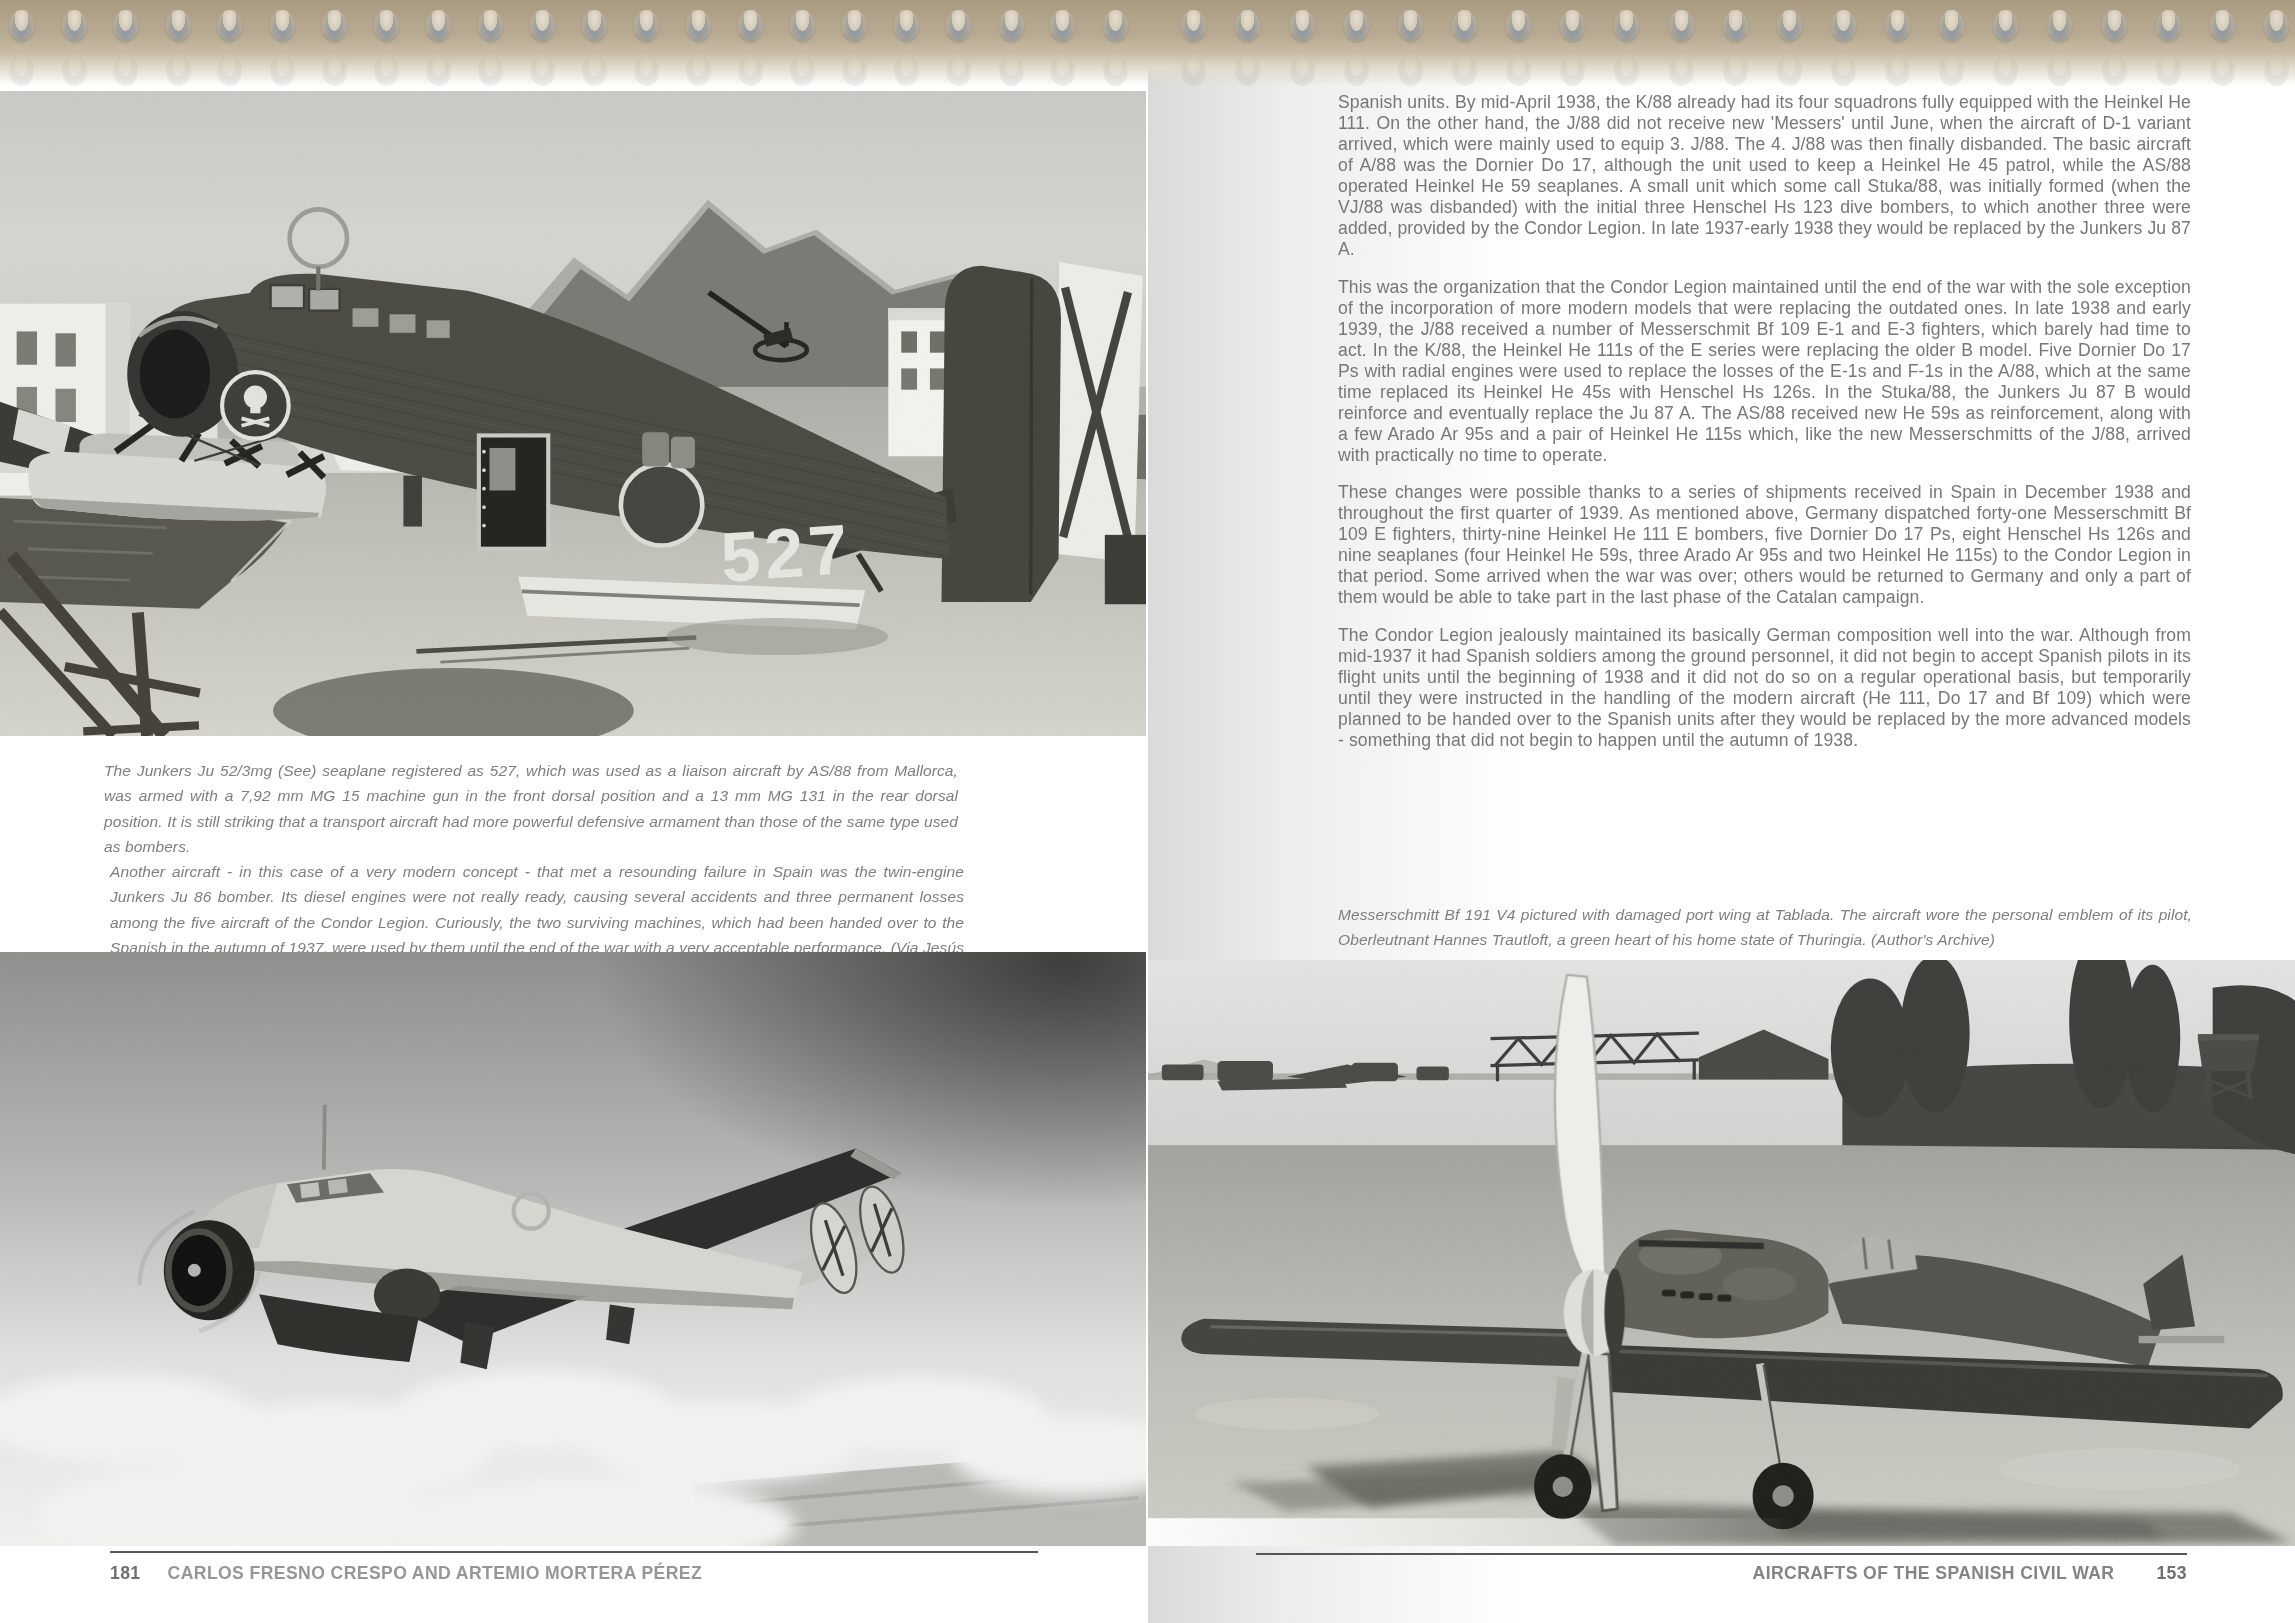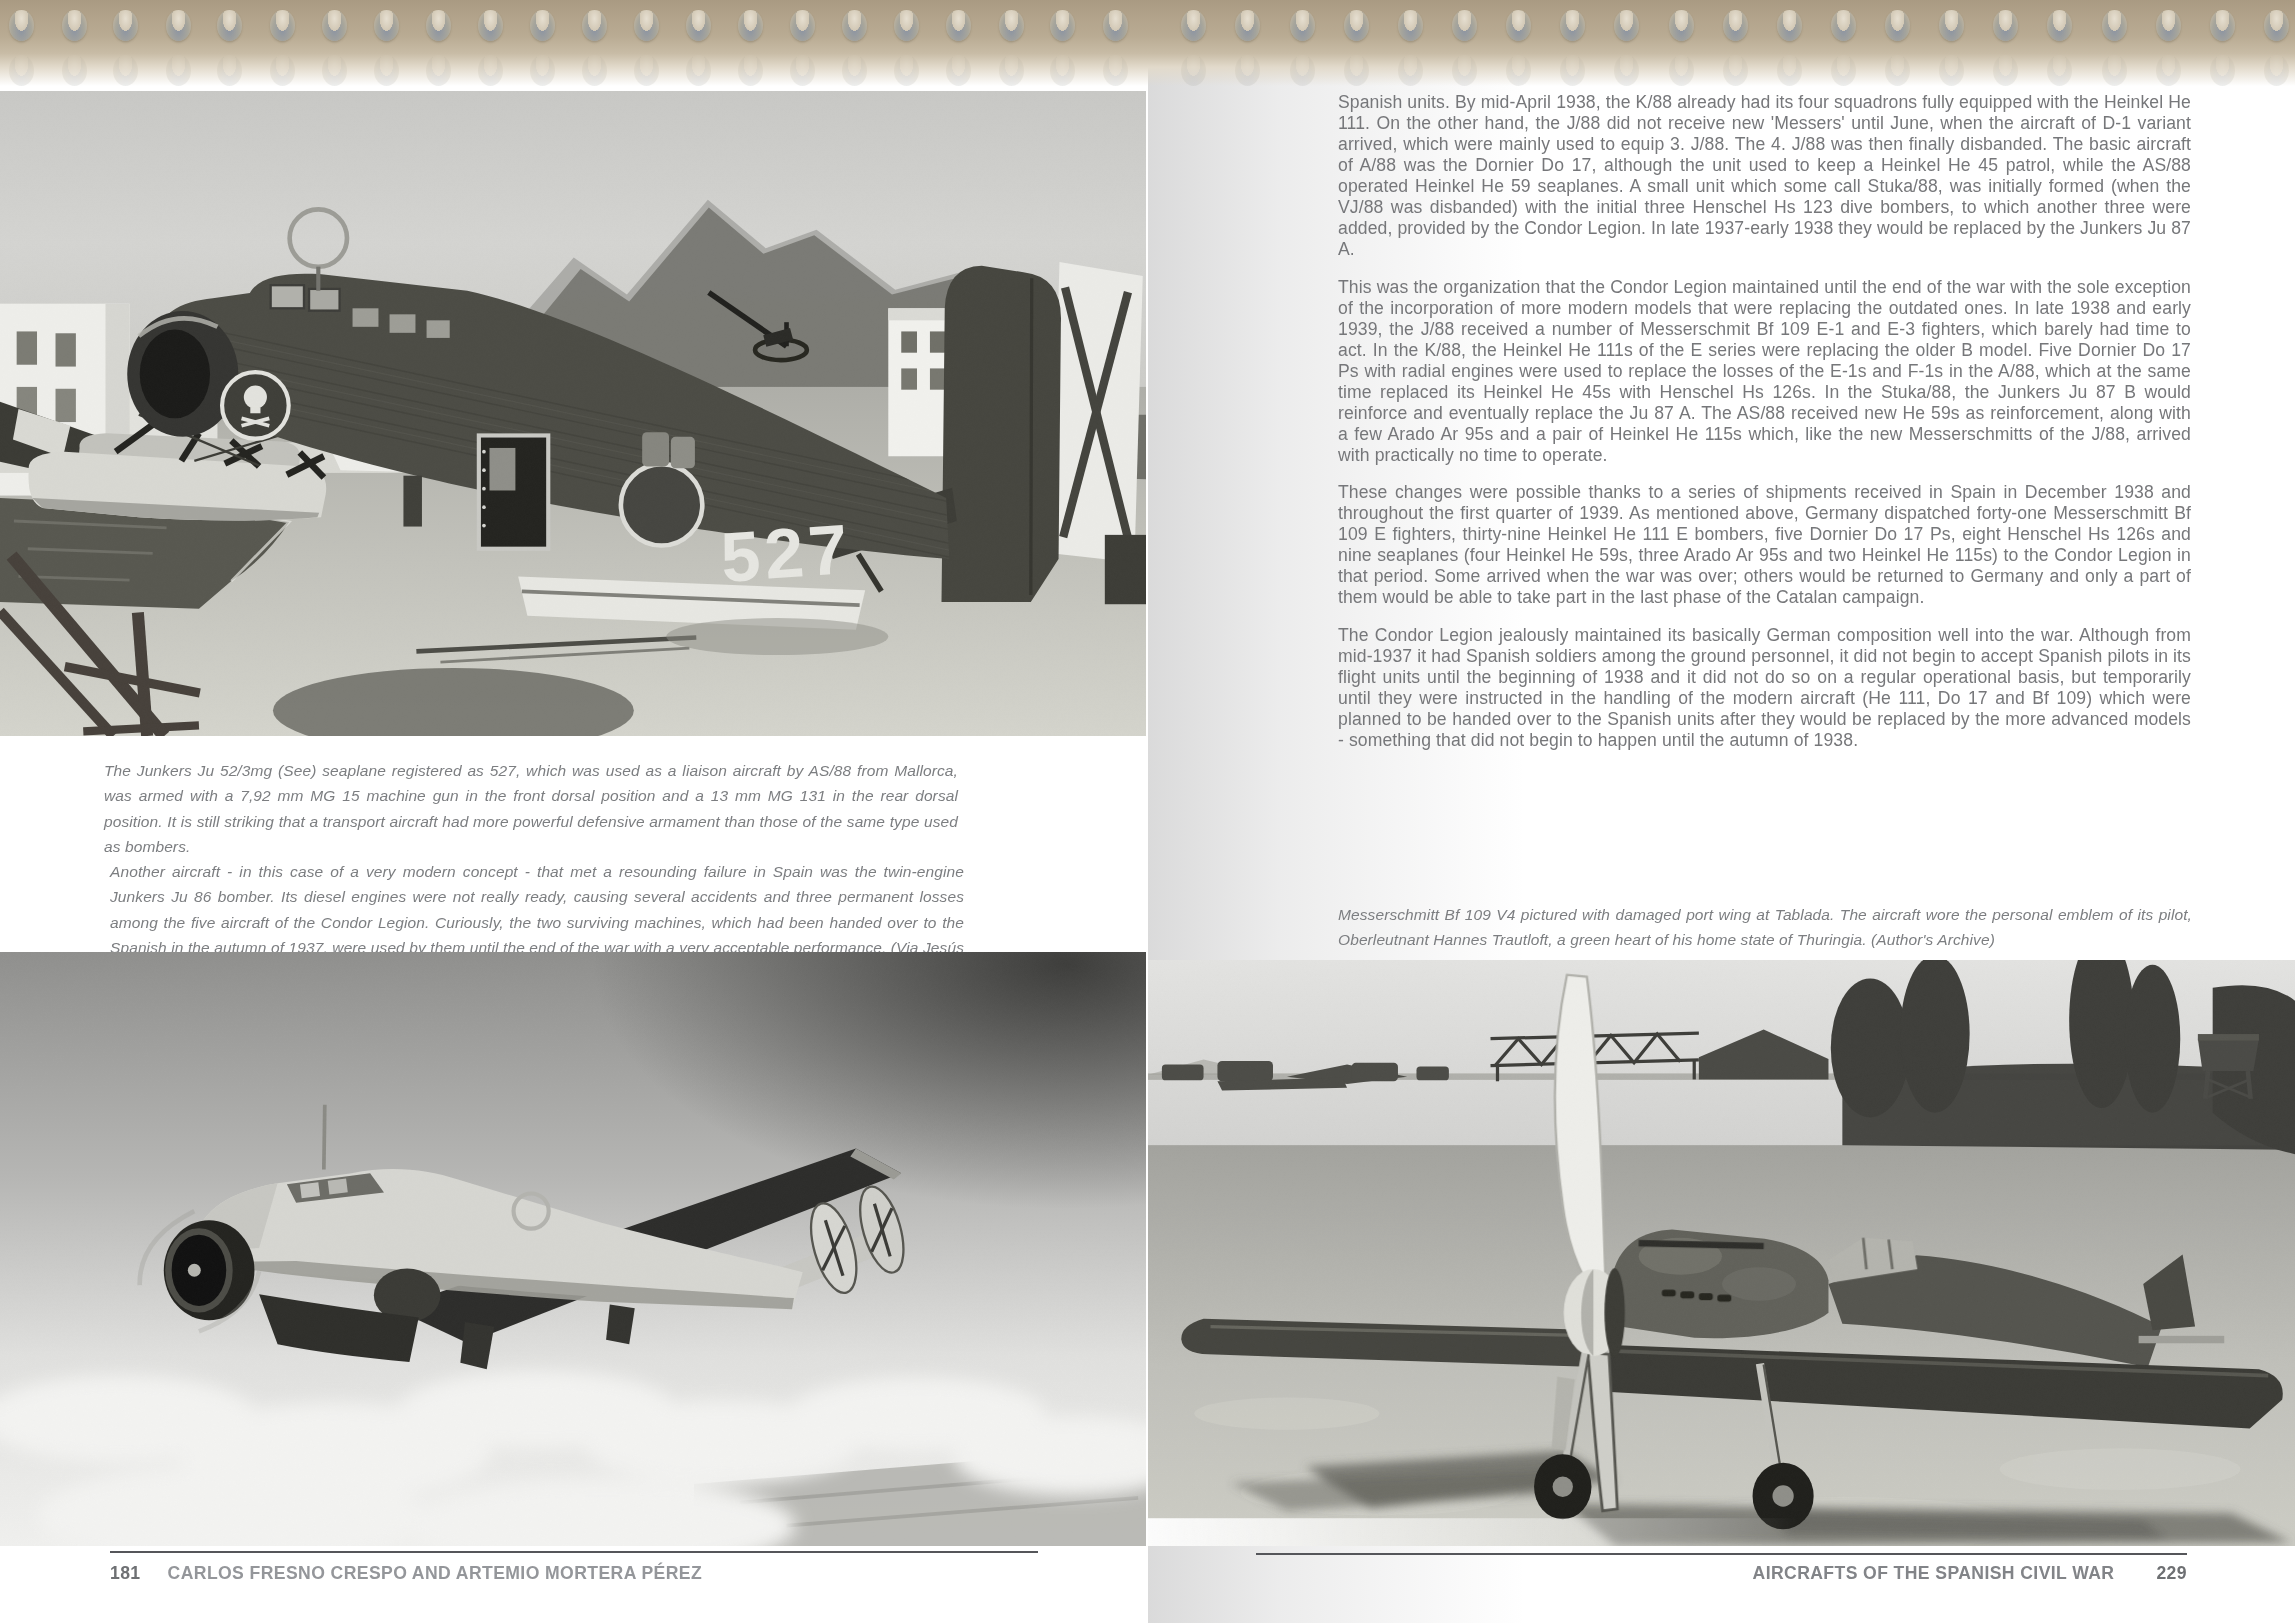--- a/index.html
+++ b/index.html
@@ -428,21 +428,21 @@
     </svg>
   </div>
 
   <div id="body-text">
       <p>Spanish units. By mid-April 1938, the K/88 already had its four squadrons fully equipped with the Heinkel He 111. On the other hand, the J/88 did not receive new 'Messers' until June, when the aircraft of D-1 variant arrived, which were mainly used to equip 3. J/88. The 4. J/88 was then finally disbanded. The basic aircraft of A/88 was the Dornier Do 17, although the unit used to keep a Heinkel He 45 patrol, while the AS/88 operated Heinkel He 59 seaplanes. A small unit which some call Stuka/88, was initially formed (when the VJ/88 was disbanded) with the initial three Henschel Hs 123 dive bombers, to which another three were added, provided by the Condor Legion. In late 1937-early 1938 they would be replaced by the Junkers Ju 87 A.</p>
       <p>This was the organization that the Condor Legion maintained until the end of the war with the sole exception of the incorporation of more modern models that were replacing the outdated ones. In late 1938 and early 1939, the J/88 received a number of Messerschmit Bf 109 E-1 and E-3 fighters, which barely had time to act. In the K/88, the Heinkel He 111s of the E series were replacing the older B model. Five Dornier Do 17 Ps with radial engines were used to replace the losses of the E-1s and F-1s in the A/88, which at the same time replaced its Heinkel He 45s with Henschel Hs 126s. In the Stuka/88, the Junkers Ju 87 B would reinforce and eventually replace the Ju 87 A. The AS/88 received new He 59s as reinforcement, along with a few Arado Ar 95s and a pair of Heinkel He 115s which, like the new Messerschmitts of the J/88, arrived with practically no time to operate.</p>
       <p>These changes were possible thanks to a series of shipments received in Spain in December 1938 and throughout the first quarter of 1939. As mentioned above, Germany dispatched forty-one Messerschmitt Bf 109 E fighters, thirty-nine Heinkel He 111 E bombers, five Dornier Do 17 Ps, eight Henschel Hs 126s and nine seaplanes (four Heinkel He 59s, three Arado Ar 95s and two Heinkel He 115s) to the Condor Legion in that period. Some arrived when the war was over; others would be returned to Germany and only a part of them would be able to take part in the last phase of the Catalan campaign.</p>
       <p>The Condor Legion jealously maintained its basically German composition well into the war. Although from mid-1937 it had Spanish soldiers among the ground personnel, it did not begin to accept Spanish pilots in its flight units until the beginning of 1938 and it did not do so on a regular operational basis, but temporarily until they were instructed in the handling of the modern aircraft (He 111, Do 17 and Bf 109) which were planned to be handed over to the Spanish units after they would be replaced by the more advanced models - something that did not begin to happen until the autumn of 1938.</p>
     </div>
 
-  <div id="caption-bf109" class="caption">Messerschmitt Bf 109 V4 pictured with damaged port wing at Tablada. The aircraft wore the personal emblem of its pilot, Oberleutnant Hannes Trautloft, a green heart of his home state of Thuringia. (Author's Archive)</div>
+  <div id="caption-bf109" class="caption">Messerschmitt Bf 191 V4 pictured with damaged port wing at Tablada. The aircraft wore the personal emblem of its pilot, Oberleutnant Hannes Trautloft, a green heart of his home state of Thuringia. (Author's Archive)</div>
 
   <div id="photo-bf109" class="photo">
     <svg viewBox="0 0 2480 1266" preserveAspectRatio="none">
       <defs>
         <linearGradient id="sky3" x1="0" y1="0" x2="0" y2="1">
           <stop offset="0" stop-color="#e3e3e1"></stop>
             <stop offset="1" stop-color="#d2d2d0"></stop>
         </linearGradient>
         <linearGradient id="ground3" x1="0" y1="0" x2="0" y2="1">
           <stop offset="0" stop-color="#a3a39e"></stop>
@@ -579,17 +579,17 @@
   </div>
 
   <div id="footer-rule-left" class="footer-rule"></div>
   <div id="footer-rule-right" class="footer-rule"></div>
 
   <div id="footer-left" class="footer">
     <span class="page-num">181</span><span>CARLOS FRESNO CRESPO AND ARTEMIO MORTERA PÉREZ</span>
   </div>
 
   <div id="footer-right" class="footer">
-    <span>AIRCRAFTS OF THE SPANISH CIVIL WAR</span><span class="page-num">229</span>
+    <span>AIRCRAFTS OF THE SPANISH CIVIL WAR</span><span class="page-num">153</span>
   </div>
 
 </div>
 
 
 </body></html>

